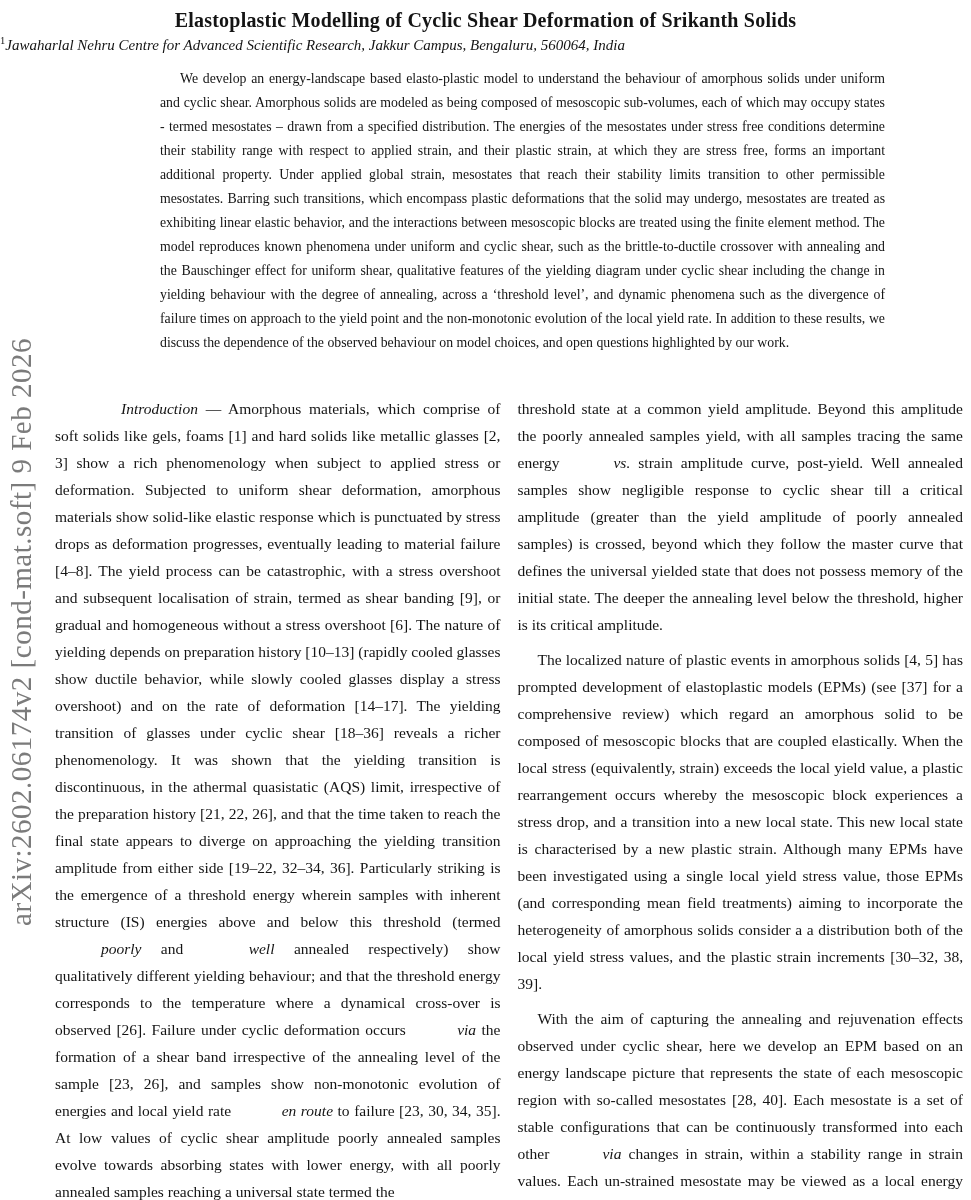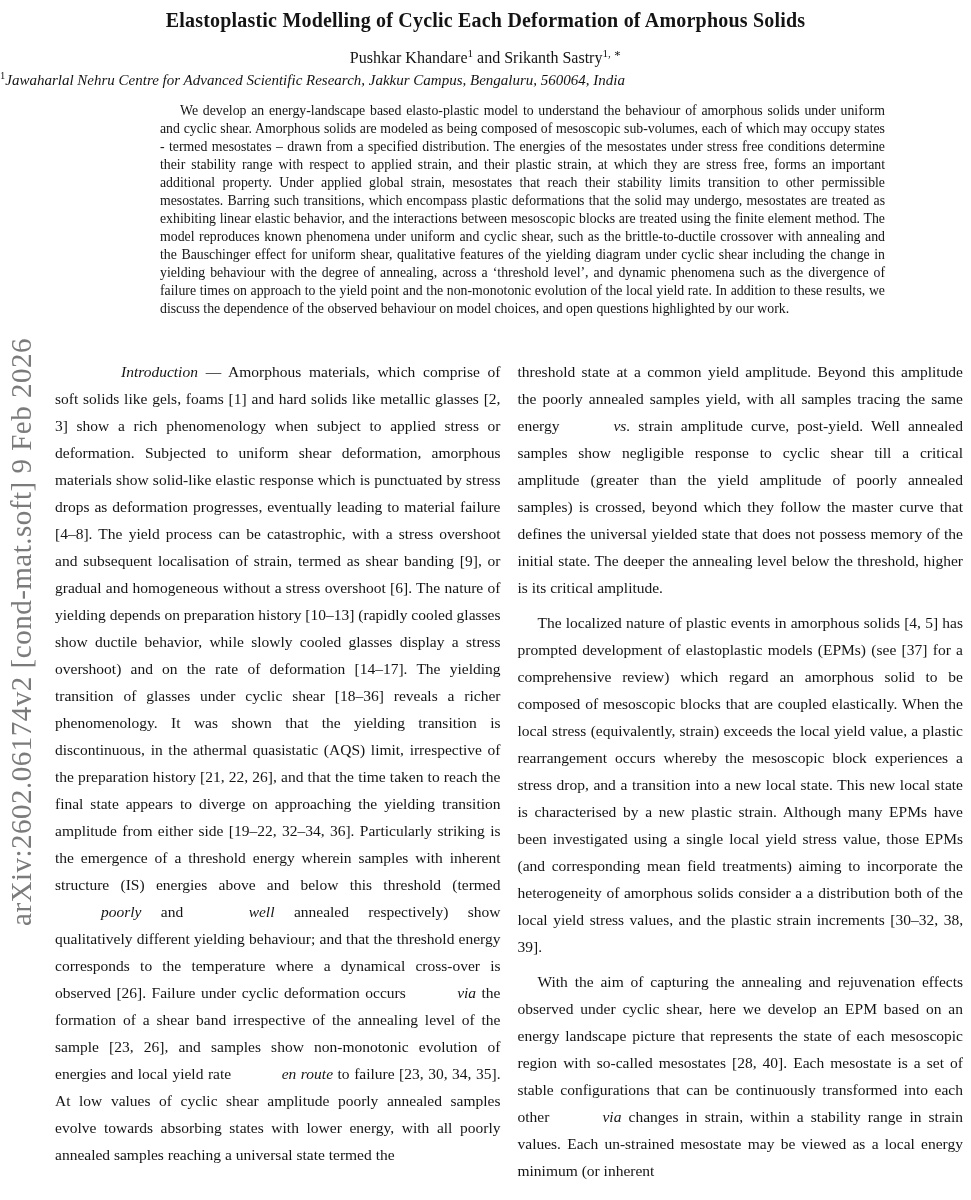--- a/index.html
+++ b/index.html
@@ -45,21 +45,21 @@
   }
   .affiliation {
     margin-top: 5px;
     text-align: left;
     font-size: 15px;
   }
   .affiliation .aff-text { font-style: italic; }
   .abstract {
     margin: 13px 86px 0 160px;
     font-size: 13.8px;
-    line-height: 18px;
+    line-height: 24px;
     text-align: justify;
   }
   .abstract .abs-par { text-indent: 20px; }
   .columns {
     display: flex;
     gap: 17px;
     margin-top: 40px;
     padding-left: 55px;
     padding-right: 8px;
   }
@@ -74,23 +74,22 @@
   .indent { text-indent: 20px; }
   em { font-style: italic; margin-left: 46px; }
 </style>
 </head>
 <body>
 
 <div class="page">
 
   <div class="watermark">arXiv:2602.06174v2  [cond-mat.soft]  9 Feb 2026</div>
 
-  <div class="title">Elastoplastic Modelling of Cyclic Each Deformation of Amorphous Solids</div>
+  <div class="title">Elastoplastic Modelling of Cyclic Shear Deformation of Srikanth Solids</div>
 
-  <div class="authors"><span>Pushkar Khandare</span><sup>1</sup><span> and </span><span>Srikanth Sastry</span><sup>1, ∗</sup></div>
 
   <div class="affiliation"><sup>1</sup><span class="aff-text">Jawaharlal Nehru Centre for Advanced Scientific Research, Jakkur Campus, Bengaluru, 560064, India</span></div>
 
   <div class="abstract">
     <div class="abs-par">We develop an energy-landscape based elasto-plastic model to understand the behaviour of amorphous solids under uniform and cyclic shear. Amorphous solids are modeled as being composed of mesoscopic sub-volumes, each of which may occupy states - termed mesostates – drawn from a specified distribution. The energies of the mesostates under stress free conditions determine their stability range with respect to applied strain, and their plastic strain, at which they are stress free, forms an important additional property. Under applied global strain, mesostates that reach their stability limits transition to other permissible mesostates. Barring such transitions, which encompass plastic deformations that the solid may undergo, mesostates are treated as exhibiting linear elastic behavior, and the interactions between mesoscopic blocks are treated using the finite element method. The model reproduces known phenomena under uniform and cyclic shear, such as the brittle-to-ductile crossover with annealing and the Bauschinger effect for uniform shear, qualitative features of the yielding diagram under cyclic shear including the change in yielding behaviour with the degree of annealing, across a ‘threshold level’, and dynamic phenomena such as the divergence of failure times on approach to the yield point and the non-monotonic evolution of the local yield rate. In addition to these results, we discuss the dependence of the observed behaviour on model choices, and open questions highlighted by our work.</div>
   </div>
 
   <div class="columns">
 
     <div class="col">

